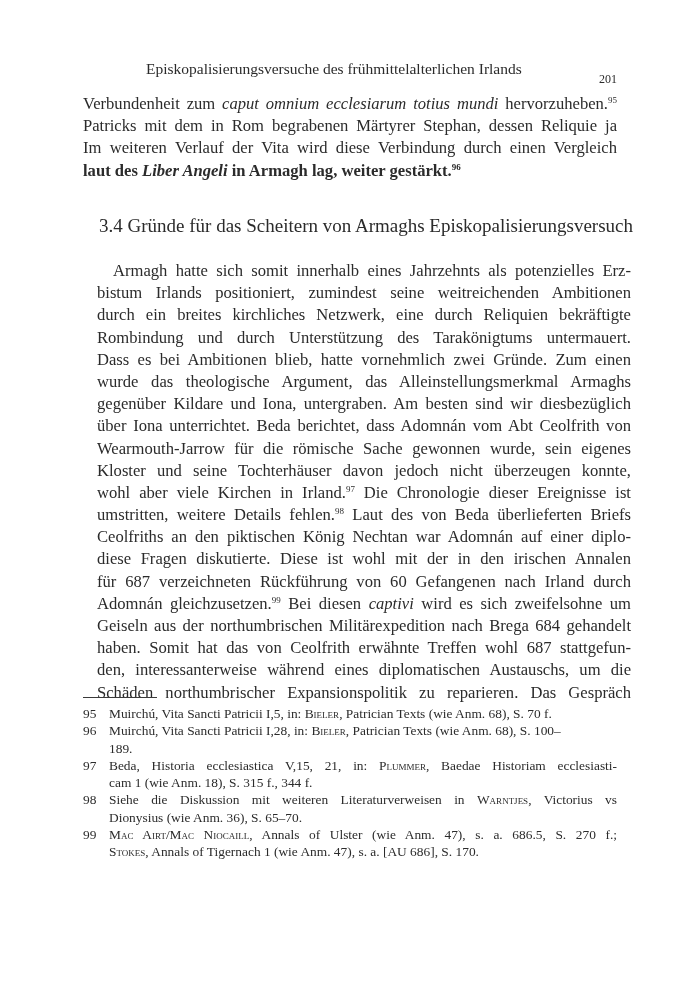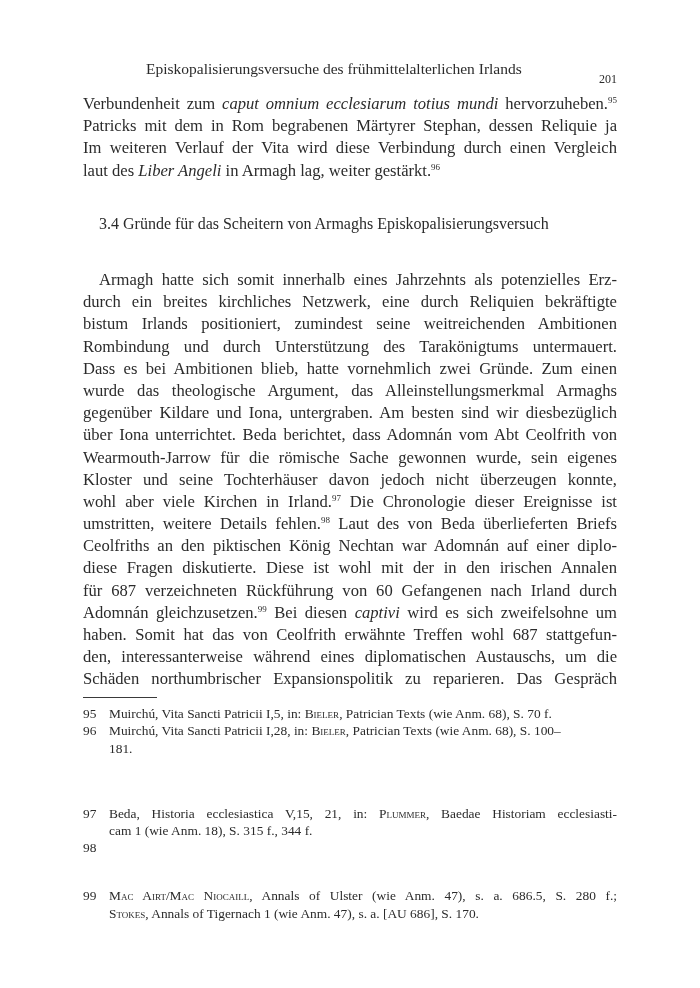--- a/index.html
+++ b/index.html
@@ -4,33 +4,33 @@
 <style>
   html, body { margin: 0; padding: 0; background: #ffffff; }
   body { width: 700px; height: 988px; position: relative; overflow: hidden;
          font-family: "Liberation Serif", "DejaVu Serif", serif; color: #2b2b2b; }
   .page { position: absolute; left: 83px; top: 0; width: 534px; }
   .running-head { position: absolute; top: 60px; left: 0; width: 534px; height: 22px; font-size: 15.5px; }
   .running-title { position: absolute; left: 63px; top: 0; text-align: center; }
   .page-number { position: absolute; right: 0; top: 12px; font-size: 12px; }
   .body-text { position: absolute; left: 0; width: 534px; font-size: 16.6px; line-height: 22.2px; text-align: justify; }
   .body-text .line { display: block; height: 22.2px; white-space: nowrap; text-align: justify; text-align-last: justify; }
-  .body-text .line.last { text-align-last: left; }
+  .body-text .line.last { text-align-last: left; font-weight: bold; }
   .para1 { top: 93px; }
-  .section-heading { position: absolute; top: 215px; left: 16px; font-size: 16px; white-space: nowrap; }
-  .para2 { top: 269px; }
+  .section-heading { position: absolute; top: 215px; left: 16px; font-size: 19px; white-space: nowrap; }
+  .para2 { top: 260px; margin-left: 14px; }
   .indent { padding-left: 16px; }
   sup { font-size: 9px; vertical-align: 6px; line-height: 0; }
   i { font-style: italic; }
   .footnote-rule { position: absolute; top: 697px; left: 0; width: 74px; height: 0; border-top: 1px solid #3a3a3a; }
   .footnotes { position: absolute; top: 705px; left: 0; width: 534px; font-size: 13.4px; line-height: 17.3px; }
   .fn { position: relative; padding-left: 26px; }
   .fn-num { position: absolute; left: 0; top: 0; }
   .fn-line { display: block; white-space: nowrap; }
-  .fn-line.just { text-align: justify; text-align-last: justify; margin-top: 48px; }
+  .fn-line.just { text-align: justify; text-align-last: justify; }
   .sc { font-variant: small-caps; text-align: center; }
 </style>
 </head>
 <body>
 
 <div class="page">
 
   <div class="running-head">
     <span class="running-title">Episkopalisierungsversuche des frühmittelalterlichen Irlands</span>
     <span class="page-number">201</span>
@@ -40,60 +40,63 @@
     <span class="line"><span>Verbundenheit zum </span><i>caput omnium ecclesiarum totius mundi</i><span> hervorzuheben.</span><sup>95</sup></span>
     <span class="line">Patricks mit dem in Rom begrabenen Märtyrer Stephan, dessen Reliquie ja</span>
     <span class="line">Im weiteren Verlauf der Vita wird diese Verbindung durch einen Vergleich</span>
     <span class="line last"><span>laut des </span><i>Liber Angeli</i><span> in Armagh lag, weiter gestärkt.</span><sup>96</sup></span>
   </div>
 
   <div class="section-heading">3.4 Gründe für das Scheitern von Armaghs Episkopalisierungsversuch</div>
 
   <div class="body-text para2">
     <span class="line indent">Armagh hatte sich somit innerhalb eines Jahrzehnts als potenzielles Erz-</span>
+    <span class="line">bistum Irlands positioniert, zumindest seine weitreichenden Ambitionen</span>
     <span class="line">durch ein breites kirchliches Netzwerk, eine durch Reliquien bekräftigte</span>
-    <span class="line">bistum Irlands positioniert, zumindest seine weitreichenden Ambitionen</span>
     <span class="line">Rombindung und durch Unterstützung des Tarakönigtums untermauert.</span>
     <span class="line">Dass es bei Ambitionen blieb, hatte vornehmlich zwei Gründe. Zum einen</span>
     <span class="line">wurde das theologische Argument, das Alleinstellungsmerkmal Armaghs</span>
     <span class="line">gegenüber Kildare und Iona, untergraben. Am besten sind wir diesbezüglich</span>
     <span class="line">über Iona unterrichtet. Beda berichtet, dass Adomnán vom Abt Ceolfrith von</span>
     <span class="line">Wearmouth-Jarrow für die römische Sache gewonnen wurde, sein eigenes</span>
     <span class="line">Kloster und seine Tochterhäuser davon jedoch nicht überzeugen konnte,</span>
     <span class="line"><span>wohl aber viele Kirchen in Irland.</span><sup>97</sup><span> Die Chronologie dieser Ereignisse ist</span></span>
     <span class="line"><span>umstritten, weitere Details fehlen.</span><sup>98</sup><span> Laut des von Beda überlieferten Briefs</span></span>
     <span class="line">Ceolfriths an den piktischen König Nechtan war Adomnán auf einer diplo-</span>
     <span class="line">diese Fragen diskutierte. Diese ist wohl mit der in den irischen Annalen</span>
     <span class="line">für 687 verzeichneten Rückführung von 60 Gefangenen nach Irland durch</span>
     <span class="line"><span>Adomnán gleichzusetzen.</span><sup>99</sup><span> Bei diesen </span><i>captivi</i><span> wird es sich zweifelsohne um</span></span>
+    <span class="line">Geiseln aus der northumbrischen Militärexpedition nach Brega 684 gehandelt</span>
     <span class="line">haben. Somit hat das von Ceolfrith erwähnte Treffen wohl 687 stattgefun-</span>
     <span class="line">den, interessanterweise während eines diplomatischen Austauschs, um die</span>
     <span class="line">Schäden northumbrischer Expansionspolitik zu reparieren. Das Gespräch</span>
   </div>
 
   <div class="footnote-rule"></div>
 
   <div class="footnotes">
     <div class="fn">
       <span class="fn-num">95</span>
       <span class="fn-line"><span>Muirchú, Vita Sancti Patricii I,5, in: </span><span class="sc">Bieler</span><span>, Patrician Texts (wie Anm. 68), S. 70 f.</span></span>
     </div>
     <div class="fn">
       <span class="fn-num">96</span>
       <span class="fn-line"><span>Muirchú, Vita Sancti Patricii I,28, in: </span><span class="sc">Bieler</span><span>, Patrician Texts (wie Anm. 68), S. 100–</span></span>
-      <span class="fn-line">181.</span>
+      <span class="fn-line">189.</span>
     </div>
     <div class="fn">
       <span class="fn-num">97</span>
       <span class="fn-line just"><span>Beda, Historia ecclesiastica V,15, 21, in: </span><span class="sc">Plummer</span><span>, Baedae Historiam ecclesiasti-</span></span>
       <span class="fn-line">cam 1 (wie Anm. 18), S. 315 f., 344 f.</span>
     </div>
     <div class="fn">
       <span class="fn-num">98</span>
+      <span class="fn-line just"><span>Siehe die Diskussion mit weiteren Literaturverweisen in </span><span class="sc">Warntjes</span><span>, Victorius vs</span></span>
+      <span class="fn-line">Dionysius (wie Anm. 36), S. 65–70.</span>
     </div>
     <div class="fn">
       <span class="fn-num">99</span>
-      <span class="fn-line just"><span class="sc">Mac Airt/Mac Niocaill</span><span>, Annals of Ulster (wie Anm. 47), s. a. 686.5, S. 280 f.;</span></span>
+      <span class="fn-line just"><span class="sc">Mac Airt/Mac Niocaill</span><span>, Annals of Ulster (wie Anm. 47), s. a. 686.5, S. 270 f.;</span></span>
       <span class="fn-line"><span class="sc">Stokes</span><span>, Annals of Tigernach 1 (wie Anm. 47), s. a. [AU 686], S. 170.</span></span>
     </div>
   </div>
 
 </div>
 
 </body></html>

